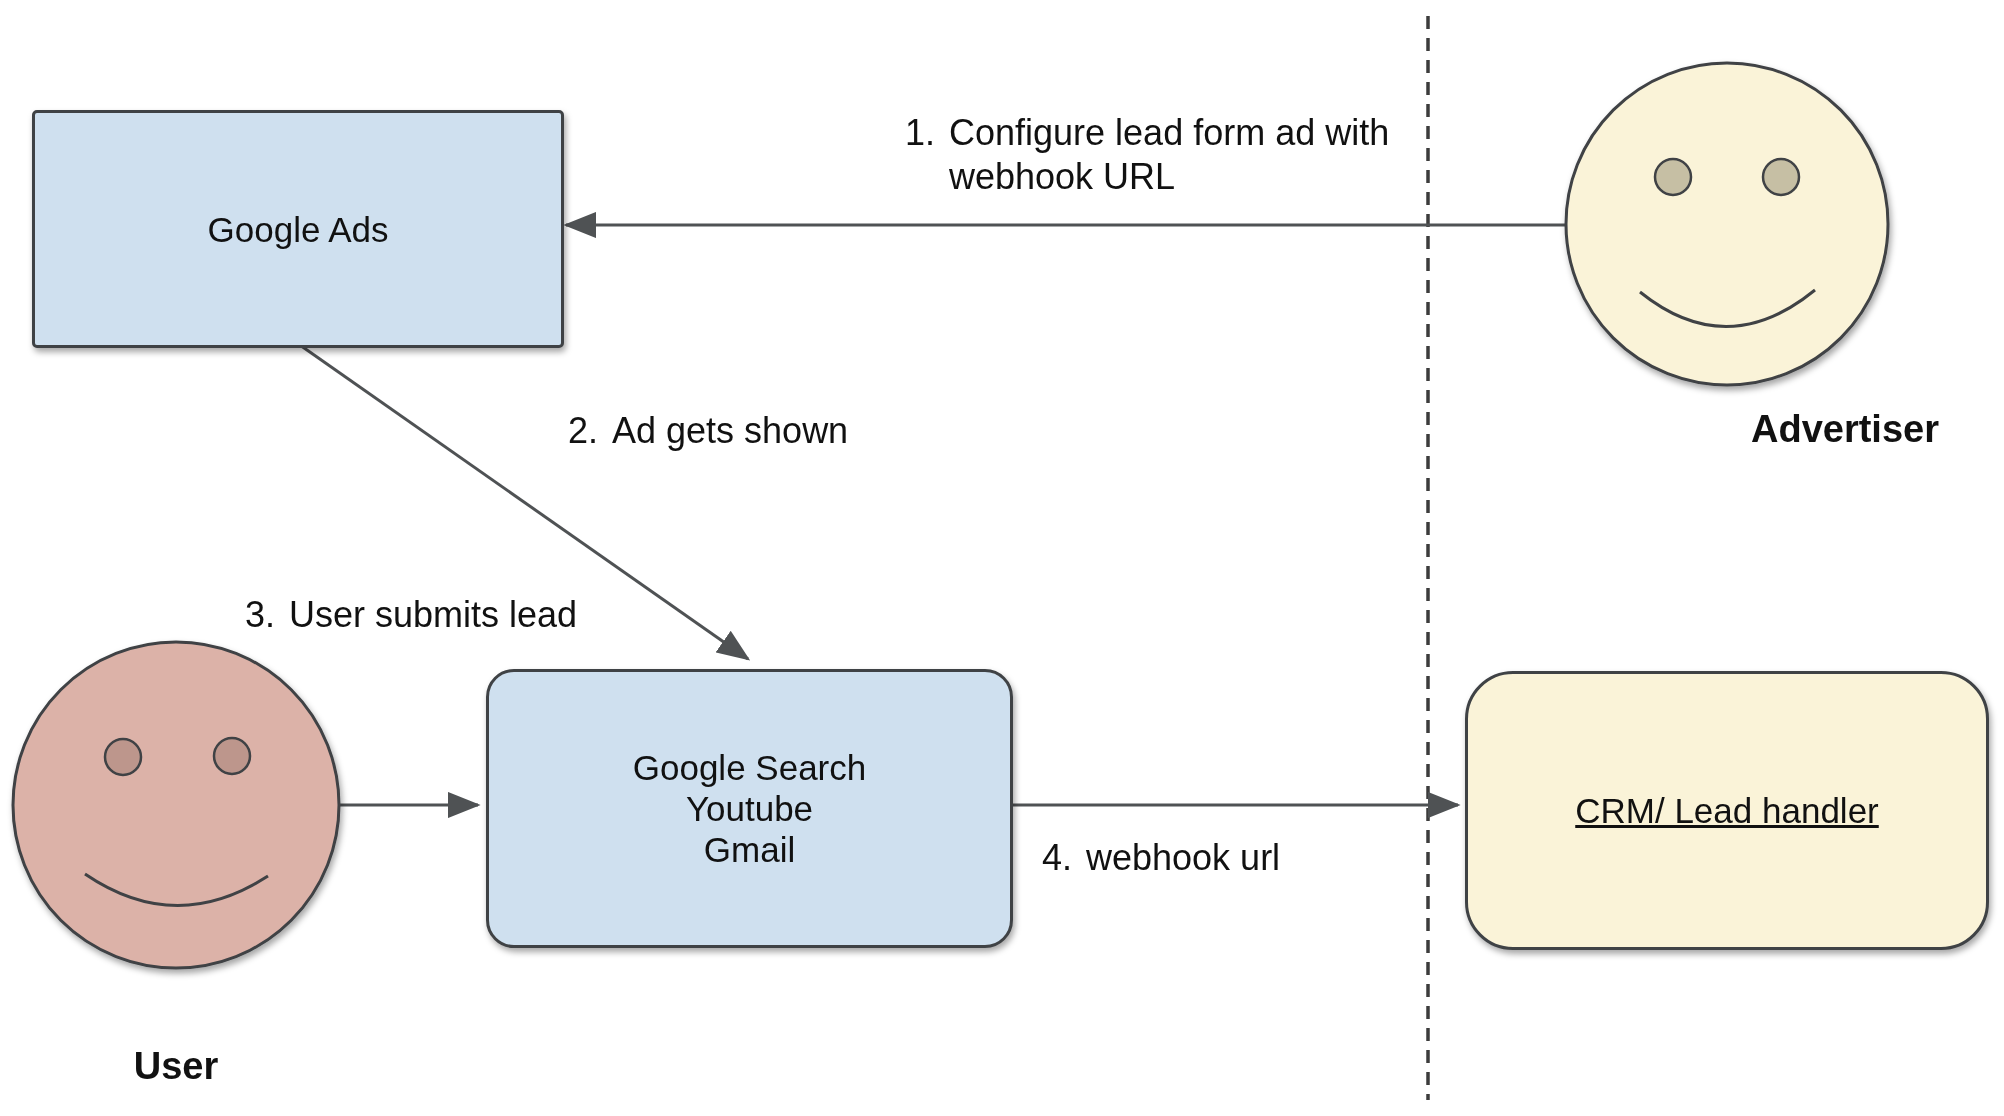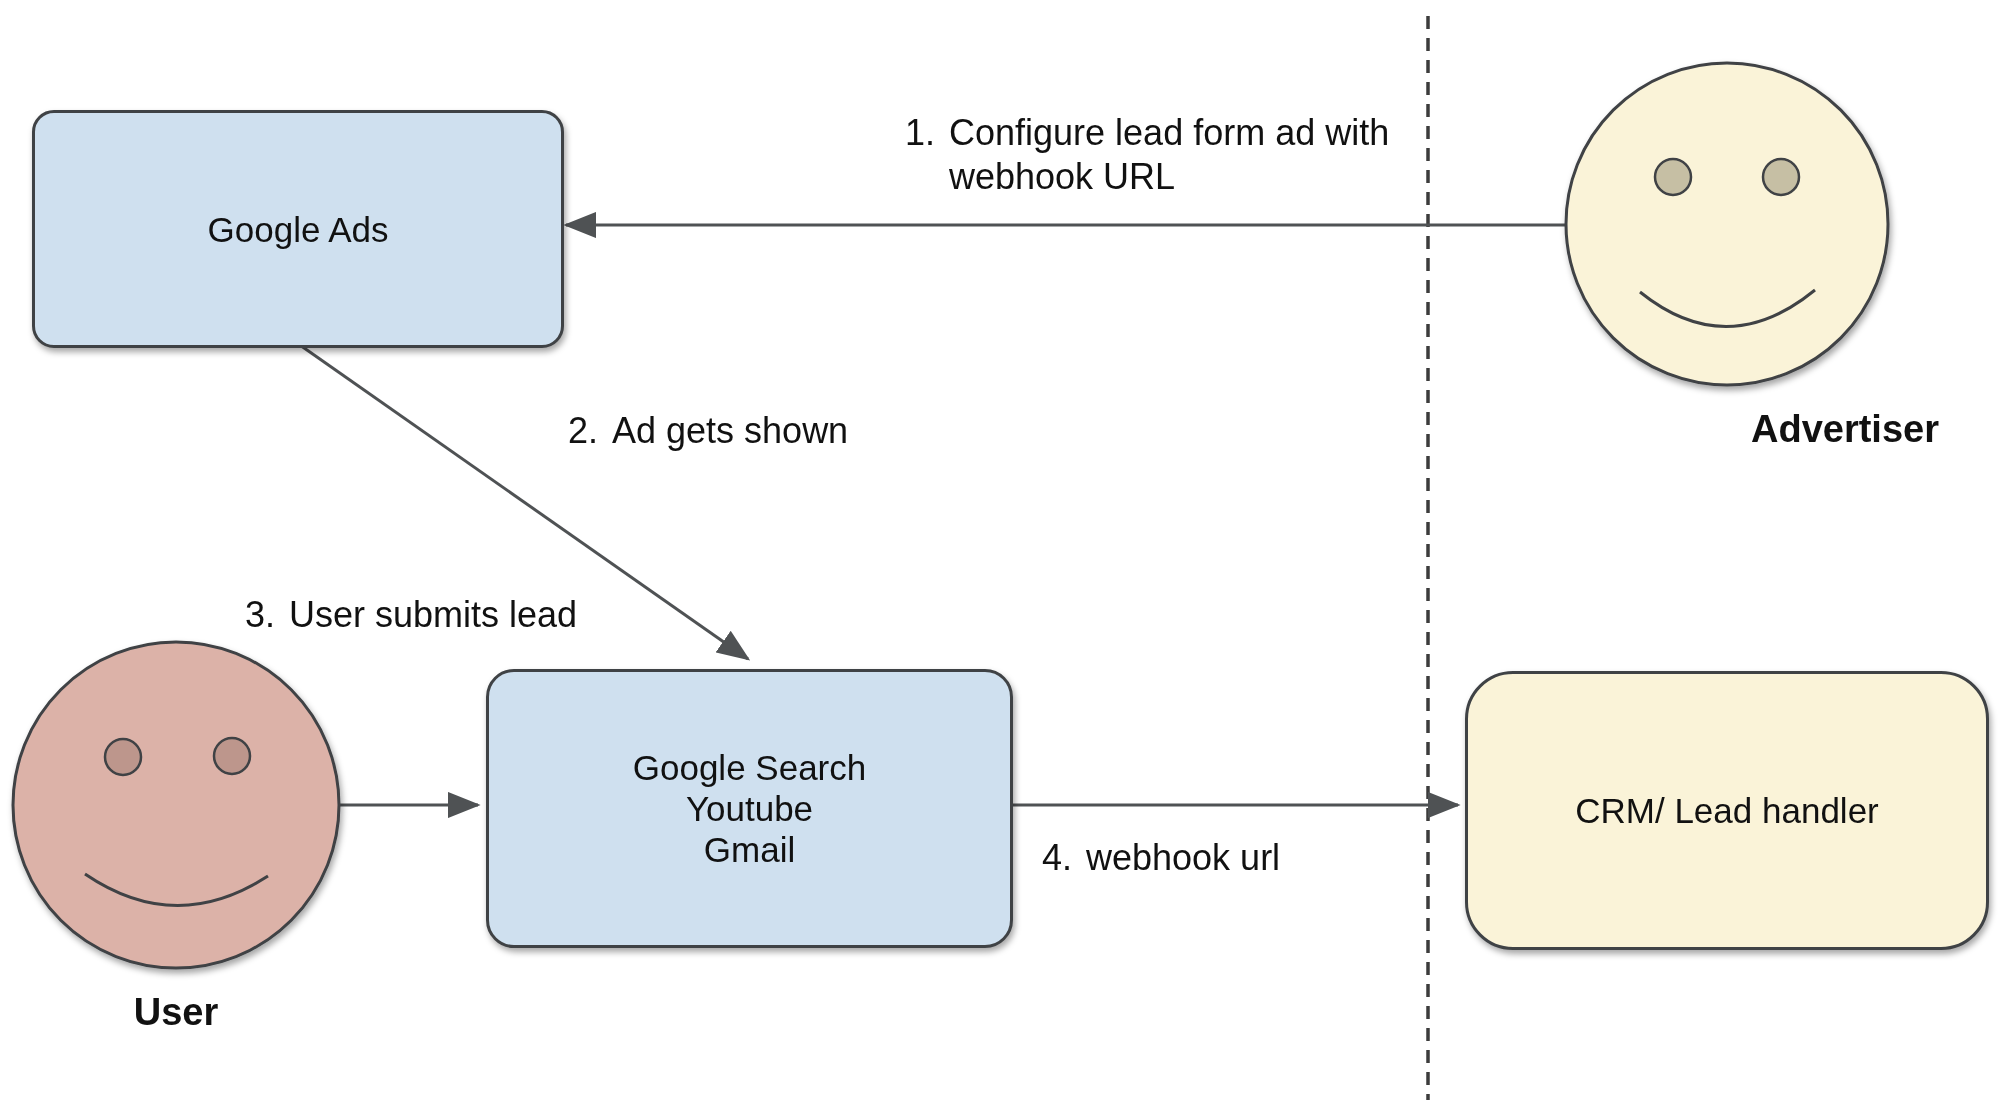--- a/index.html
+++ b/index.html
@@ -27,42 +27,42 @@
     align-items: center;
     justify-content: center;
     text-align: center;
     border: 3px solid var(--shape-stroke, #3f4245);
     box-shadow: 2px 4px 6px rgba(0,0,0,0.35);
     font-size: 35px;
     line-height: 41px;
     color: var(--ink, #111111);
   }
   .node.blue { background: var(--node-blue, #cfe0ef); }
-  .node.cream { background: var(--node-cream, #faf3d8); }
+  .node.cream { background: var(--node-cream, #faf3d8); text-decoration: underline; }
   #node-google-ads {
     left: 32px; top: 110px; width: 526px; height: 232px;
-    border-radius: 22px;
+    border-radius: 5px;
   }
   #node-google-surfaces {
     left: 486px; top: 669px; width: 521px; height: 273px;
     border-radius: 28px;
   }
   #node-crm {
     left: 1465px; top: 671px; width: 518px; height: 273px;
     border-radius: 48px;
   }
   .actor-name {
     position: absolute;
     transform: translate(-50%, -50%);
     font-size: 38px;
     font-weight: bold;
     white-space: nowrap;
   }
   #name-advertiser { left: 1845px; top: 429px; }
-  #name-user { left: 176px; top: 1012px; }
+  #name-user { left: 176px; top: 1066px; }
   .note {
     position: absolute;
     display: flex;
     font-size: 36px;
     line-height: 44px;
     white-space: nowrap;
   }
   .note .num {
     min-width: 44px;
     flex: 0 0 auto;

